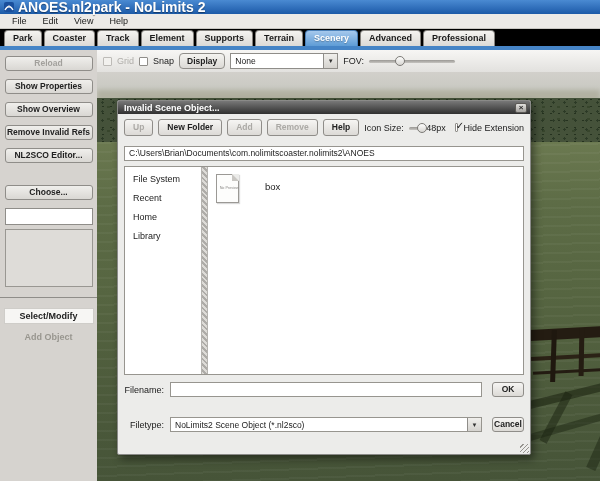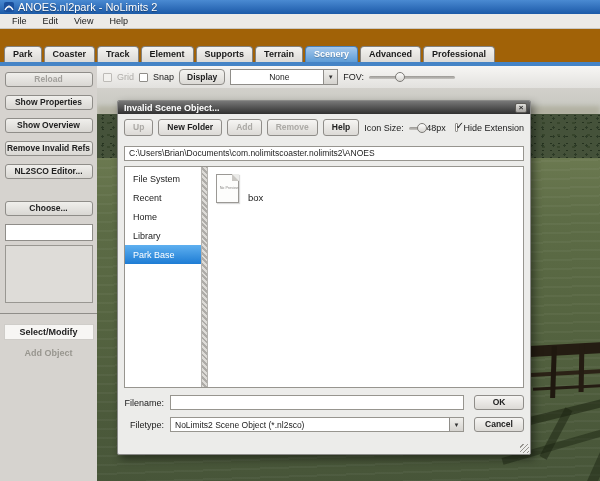--- a/index.html
+++ b/index.html
@@ -2,26 +2,26 @@
 <html><head>
 <meta charset="utf-8">
 <style>
   * { margin:0; padding:0; box-sizing:border-box; }
   html,body { width:600px; height:481px; overflow:hidden; }
   body { font-family:"Liberation Sans","DejaVu Sans",sans-serif; background:#d6d3cf; position:relative; }
 
   
   .titlebar { height:14px; background:linear-gradient(#4a8ad2,#1c5aa8); display:flex; align-items:center; padding:0 4px; gap:4px; }
   .titlebar .app-icon { width:10px; height:10px; flex:0 0 auto; }
-  .titlebar .title { color:#fff; font-size:11px; font-weight:normal; white-space:nowrap; text-shadow:0 1px 1px rgba(0,0,0,.4); }
+  .titlebar .title { color:#fff; font-size:14px; font-weight:bold; white-space:nowrap; text-shadow:0 1px 1px rgba(0,0,0,.4); }
 
   .menubar { height:15px; background:#eceae7; border-bottom:1px solid #c9c7c3; display:flex; align-items:center; padding-left:4px; }
   .menu-item { font-size:9px; color:#1a1a1a; padding:12px 8px; line-height:14px; cursor:default; }
 
-  .tabbar { height:33px; background:#a16207; display:flex; align-items:flex-end; padding-left:4px; }
+  .tabbar { height:17px; background:#000000; display:flex; align-items:center; padding-left:4px; }
   .tab { font-size:9px; font-weight:bold; color:#1a1a1a; background:linear-gradient(#f4f3f0,#dcdad6);
          border:1px solid #84827e; border-bottom:none; border-radius:4px 4px 0 0;
          padding:2px 8px 2px; margin-right:2px; line-height:11px; white-space:nowrap; }
   .tab.active { background:linear-gradient(#a5c8ec,#5e9cd6); color:#fff; border-color:#4a80b8; text-shadow:0 1px 1px rgba(0,0,0,.25); }
   .tabstripe { height:4px; background:#4584c6; }
 
   .main { display:flex; height:431px; }
 
   
   .sidebar { width:97px; background:#d6d3cf; display:flex; flex-direction:column; align-items:center; padding-top:6px; flex:0 0 auto; }
@@ -37,21 +37,21 @@
 
   
   .content-col { flex:1 1 auto; display:flex; flex-direction:column; min-width:0; }
   .toolbar { height:22px; background:linear-gradient(#f7f6f4,#e2e1de); display:flex; align-items:center; padding-left:6px; gap:5px; flex:0 0 auto; }
   .chk { width:9px; height:9px; background:#fff; border:1px solid #8f8d89; border-radius:1px; display:inline-block; position:relative; }
   .chk.disabled { border-color:#bdbbb7; background:#f2f1ee; }
   .chk .mark { position:absolute; top:-4px; left:0px; font-size:10px; font-weight:bold; color:#222; }
   .tb-label { font-size:9px; color:#1a1a1a; }
   .tb-label.disabled { color:#b0aeaa; }
   .tb-btn { font-size:8.5px; font-weight:bold; color:#222; background:linear-gradient(#f4f3f0,#dcdad6); border:1px solid #8f8d89; border-radius:4px; padding:2px 7px; line-height:10px; }
-  .dropdown { width:108px; height:16px; background:#fff; border:1px solid #8f8d89; display:flex; align-items:center; font-size:8.5px; color:#222;text-align:center; }
+  .dropdown { width:108px; height:16px; background:#fff; border:1px solid #8f8d89; display:flex; align-items:center; font-size:8.5px; color:#222; }
   .dropdown .dd-text { flex:1; padding-left:4px; white-space:nowrap; overflow:hidden; }
   .dd-arrow { width:14px; height:100%; background:linear-gradient(#f0efec,#d5d3cf); border-left:1px solid #8f8d89; font-size:6px; color:#333; display:flex; align-items:center; justify-content:center; }
   .slider { position:relative; height:10px; }
   .slider .track { position:absolute; top:4px; left:0; right:0; height:3px; background:linear-gradient(#9a9894,#c6c4c0); border-radius:2px; }
   .slider .knob { position:absolute; top:0; width:10px; height:10px; background:linear-gradient(#fdfdfc,#d8d6d2); border:1px solid #7c7a76; border-radius:50%; }
 
   
   .viewport { flex:1 1 auto; position:relative; overflow:hidden; }
   .sky { position:absolute; top:0; left:0; right:0; height:28px; background:linear-gradient(#d2d0cb,#c3c5bc); }
   .hills { position:absolute; top:18px; left:0; right:0; height:12px; background:#b2b1a2; filter:blur(2px); }
@@ -88,32 +88,32 @@
   .dlg-btn.disabled { color:#aba9a5; }
   .dlg-label { font-size:9px; color:#1a1a1a; white-space:nowrap; }
   .path-row { padding:2px 6px 3px; }
   .path-input { width:100%; height:15px; background:#fff; border:1px solid #97958f; font-size:8.5px; color:#222; padding:0 4px; font-family:"Liberation Sans",sans-serif; }
   .listing { margin:2px 6px; flex:1 1 auto; border:1px solid #97958f; background:#fff; display:flex; min-height:0; }
   .nav-col { width:76px; flex:0 0 auto; padding-top:2px; }
   .nav-item { font-size:9px; color:#1a1a1a; padding:5px 8px 4px; white-space:nowrap; }
   .nav-item.active { background:linear-gradient(#5fb0f0,#1d7cd4); color:#fff; }
   .splitter { width:7px; flex:0 0 auto; background:repeating-linear-gradient(45deg,#dddbd7 0 2px,#aeaca8 2px 4px); border-left:1px solid #b5b3af; border-right:1px solid #b5b3af; }
   .files-area { flex:1 1 auto; padding:7px 8px; display:flex; align-items:flex-start; }
-  .file-entry { display:flex; align-items:flex-end; gap:9px; }
+  .file-entry { display:flex; align-items:flex-start; gap:26px; }
   .file-icon { width:23px; height:29px; background:#fdfdfc; border:1px solid #9b9995; position:relative; box-shadow:1px 1px 1px rgba(0,0,0,.15); }
   .file-icon .fold { position:absolute; top:-1px; right:-1px; width:0; height:0; border-top:7px solid #ececea; border-left:7px solid #c9c7c3; }
   .file-icon .preview-txt { position:absolute; top:9px; left:0; right:0; text-align:center; font-size:5px; color:#8a8886; transform:scale(.75); white-space:nowrap; }
   .file-label { font-size:9.5px; color:#1a1a1a; margin-top:7px; }
   .dlg-bottom { flex:0 0 auto; padding:5px 6px 6px; position:relative; }
-  .frow { display:flex; align-items:center; margin-bottom:7px; }
+  .frow { display:flex; align-items:center; margin-bottom:20px; }
   .frow .flabel { width:46px; text-align:right; padding-right:6px; font-size:9px; color:#1a1a1a; flex:0 0 auto; }
   .frow .ffield { flex:1 1 auto; height:15px; background:#fff; border:1px solid #97958f; font-size:8.5px; color:#222; padding:0 4px; font-family:"Liberation Sans",sans-serif; }
   .frow .fselect { flex:1 1 auto; height:15px; background:#fff; border:1px solid #97958f; display:flex; align-items:center; font-size:8.5px; color:#222; }
   .frow .fselect .dd-text { flex:1; padding-left:4px; }
-  .frow .end-btn { width:50px; height:15px; margin-left:10px; flex:0 0 auto; font-size:8.5px; font-weight:bold; color:#222; background:linear-gradient(#f6f5f3,#dcdad6); border:1px solid #8f8d89; border-radius:3px; text-align:center; line-height:13px; }
+  .frow .end-btn { width:32px; height:15px; margin-left:10px; flex:0 0 auto; font-size:8.5px; font-weight:bold; color:#222; background:linear-gradient(#f6f5f3,#dcdad6); border:1px solid #8f8d89; border-radius:3px; text-align:center; line-height:13px; }
   .resize-grip { position:absolute; right:1px; bottom:1px; width:9px; height:9px;
                  background:repeating-linear-gradient(135deg, transparent 0 2px, #96948f 2px 3px); }
 </style>
 </head>
 <body>
 
 <div class="titlebar">
   <svg class="app-icon" viewBox="0 0 10 10">
     <rect x="0" y="0" width="10" height="10" rx="2" fill="#1a4f9c"></rect>
     <path d="M1 8 Q5 1 9 8" stroke="#fff" stroke-width="1.4" fill="none"></path>
@@ -226,21 +226,20 @@
   <div class="path-row">
     <input class="path-input" value="C:\Users\Brian\Documents\com.nolimitscoaster.nolimits2\ANOES" style="">
   </div>
 
   <div class="listing">
     <div class="nav-col">
       <div class="nav-item">File System</div>
       <div class="nav-item">Recent</div>
       <div class="nav-item">Home</div>
       <div class="nav-item">Library</div>
-      <div class="nav-item active">Park Base</div>
     </div>
     <div class="splitter"></div>
     <div class="files-area">
       <div class="file-entry">
         <span class="file-icon">
           <span class="fold"></span>
           <span class="preview-txt">No Preview</span>
         </span>
         <span class="file-label">box</span>
       </div>

